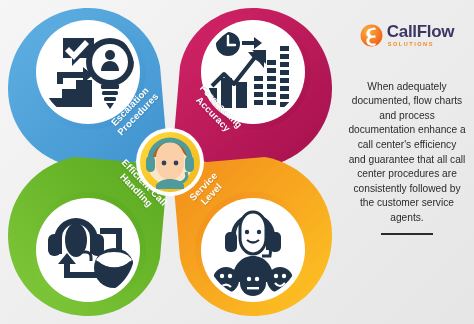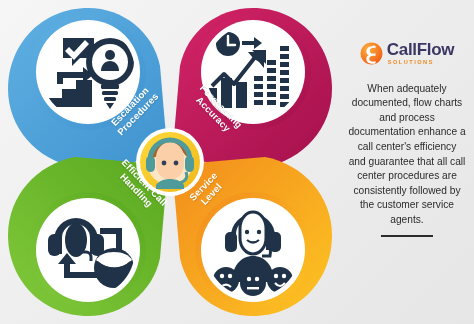--- a/index.html
+++ b/index.html
@@ -32,29 +32,29 @@
   #lbl-forecasting{left:189px;top:100px;transform:rotate(46deg);}
   #lbl-efficient{left:110px;top:176px;transform:rotate(46deg);}
   #lbl-service{left:190px;top:180px;transform:rotate(-46deg);}
 
   
   #panel{
     position:absolute;left:340px;top:0;width:134px;height:324px;
     display:flex;flex-direction:column;align-items:center;
   }
   #logo{
-    margin-top:41px;display:flex;align-items:center;gap:4px;
+    margin-top:23px;display:flex;align-items:center;gap:4px;
   }
   #logo-mark{width:23px;height:23px;flex:0 0 auto;}
   #logo-text{display:flex;flex-direction:column;align-items:flex-start;line-height:1;}
   #logo-title{font-size:17px;font-weight:bold;color:#3b3663;letter-spacing:-.3px;}
   #logo-sub{font-size:5.6px;font-weight:bold;color:#f08a1e;letter-spacing:1.5px;margin-top:2px;margin-left:1px;}
 
   #blurb{
-    margin-top:16px;width:118px;
+    margin-top:32px;width:118px;
     text-align:center;
     font-size:10.2px;line-height:14.6px;
     color:#2b2b2b;
   }
   #rule{
     margin-top:7px;width:52px;height:2px;background:#2b2b2b;
   }
 </style>
 </head>
 <body>

